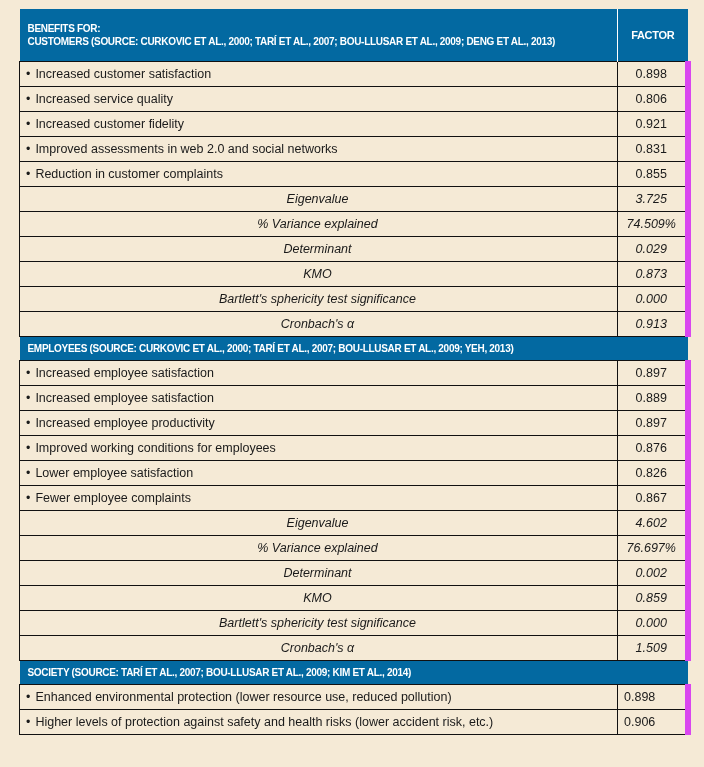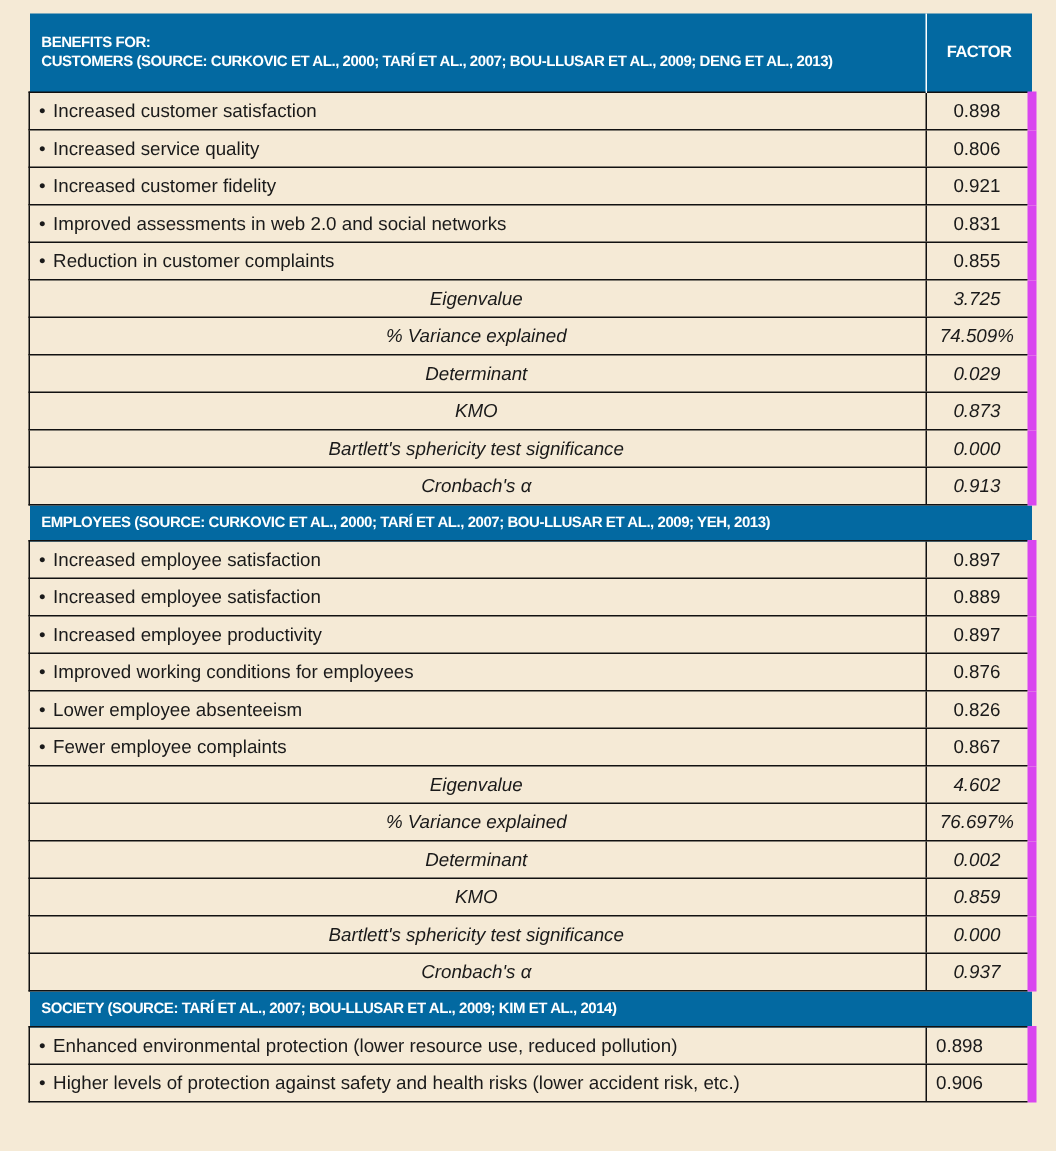--- a/index.html
+++ b/index.html
@@ -141,21 +141,21 @@
     </tr>
     <tr class="row">
       <td class="lbl"><span class="bullet">•</span><span>Increased employee productivity</span></td>
       <td class="val">0.897</td>
     </tr>
     <tr class="row">
       <td class="lbl"><span class="bullet">•</span><span>Improved working conditions for employees</span></td>
       <td class="val">0.876</td>
     </tr>
     <tr class="row">
-      <td class="lbl"><span class="bullet">•</span><span>Lower employee absenteeism</span></td>
+      <td class="lbl"><span class="bullet">•</span><span>Lower employee satisfaction</span></td>
       <td class="val">0.826</td>
     </tr>
     <tr class="row">
       <td class="lbl"><span class="bullet">•</span><span>Fewer employee complaints</span></td>
       <td class="val">0.867</td>
     </tr>
 
     <tr class="row stat">
       <td class="lbl">Eigenvalue</td>
       <td class="val">4.602</td>
@@ -171,21 +171,21 @@
     <tr class="row stat">
       <td class="lbl">KMO</td>
       <td class="val">0.859</td>
     </tr>
     <tr class="row stat">
       <td class="lbl">Bartlett's sphericity test significance</td>
       <td class="val">0.000</td>
     </tr>
     <tr class="row stat">
       <td class="lbl">Cronbach's α</td>
-      <td class="val">0.937</td>
+      <td class="val">1.509</td>
     </tr>
 
     <tr class="hdr sub">
       <td class="lbl" colspan="2">SOCIETY (SOURCE: TARÍ ET AL., 2007; BOU-LLUSAR ET AL., 2009; KIM ET AL., 2014)</td>
     </tr>
 
     <tr class="row soc">
       <td class="lbl"><span class="bullet">•</span><span>Enhanced environmental protection (lower resource use, reduced pollution)</span></td>
       <td class="val">0.898</td>
     </tr>

